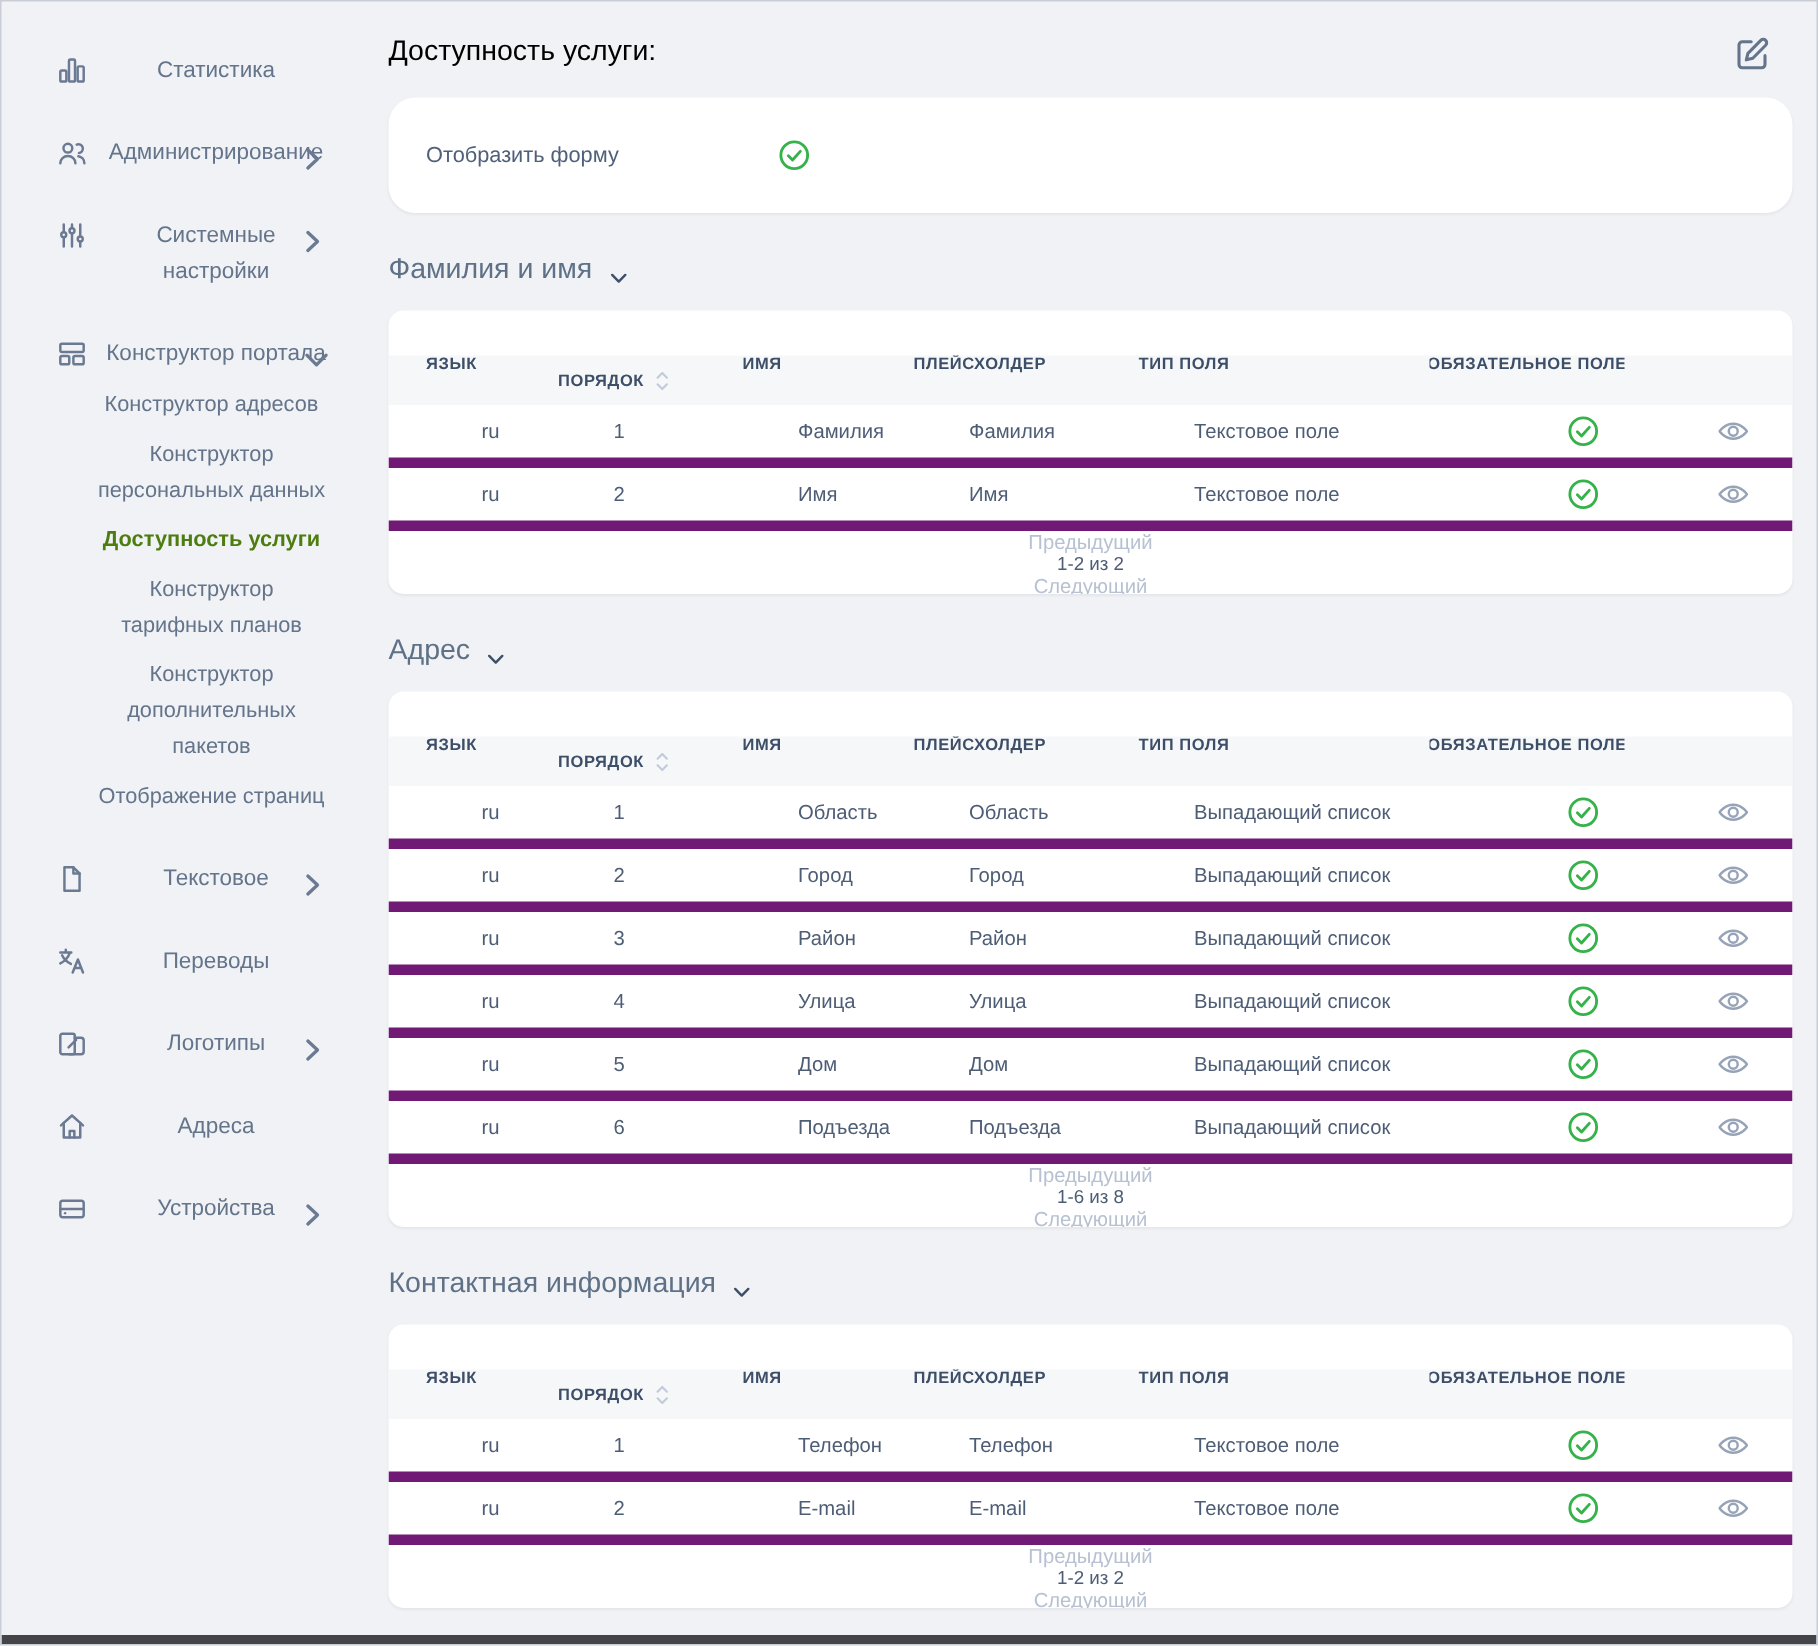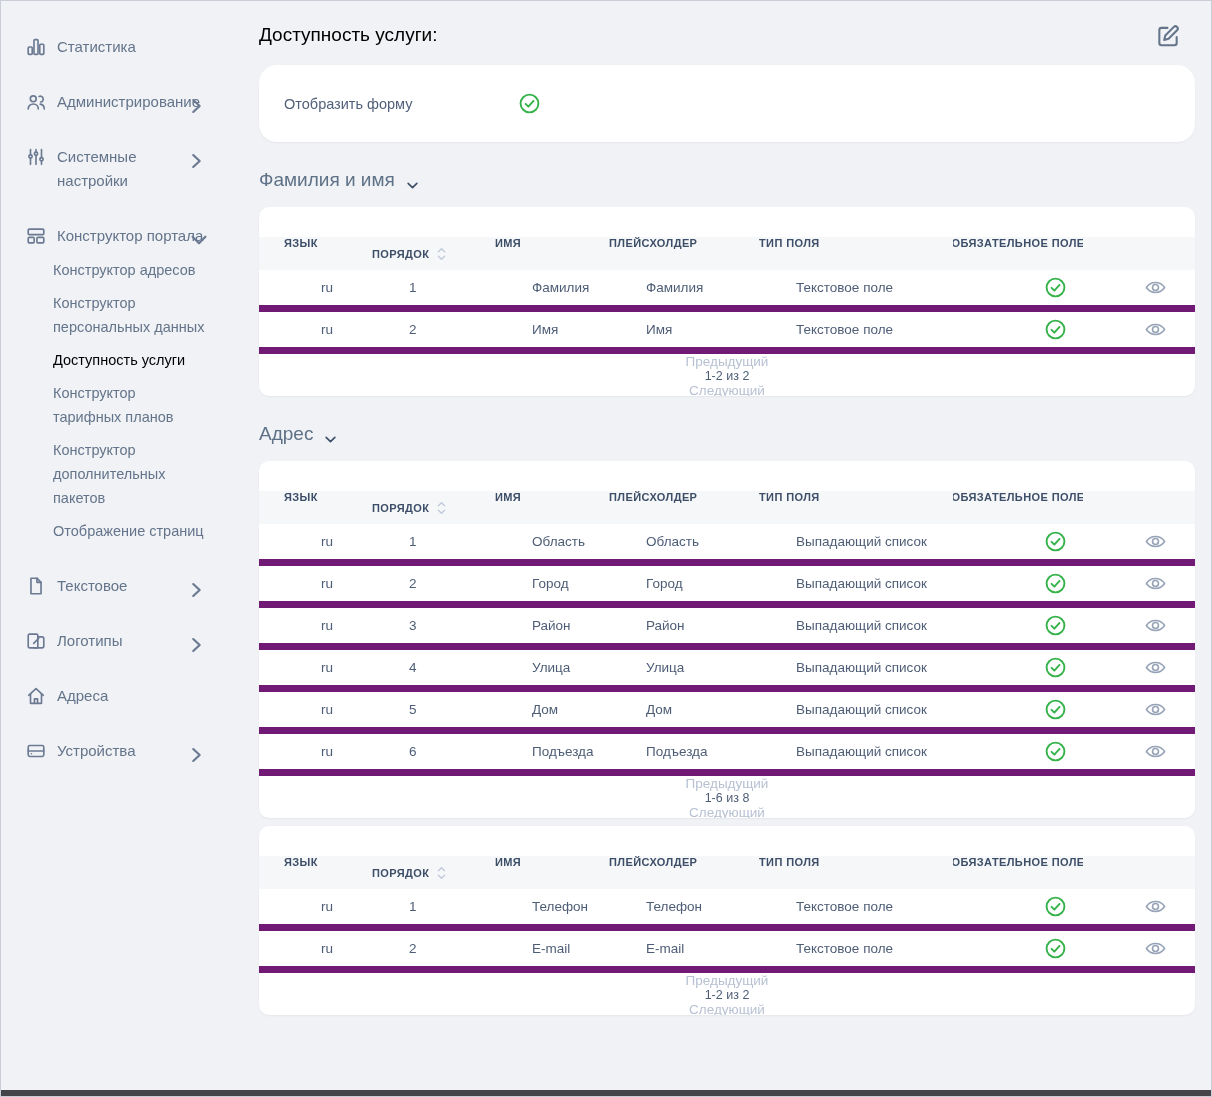--- a/index.html
+++ b/index.html
@@ -4,31 +4,31 @@
 <style>
   * { margin:0; padding:0; box-sizing:border-box; }
   body { background:#e9ebef; font-family:"Liberation Sans", sans-serif; }
   .window{
     position:relative; width:1212px; height:1097px; margin:0 auto;
     background:#f0f2f5; border:1px solid #c9ced6; overflow:hidden;
   }
   .bottom-bar{ position:absolute; left:0; bottom:0; width:100%; height:6px; background:#454549; }
 
   
-  .sidebar{ position:absolute; left:0; top:0; width:250px; height:100%; padding:34px 0 0 24px; }
+  .sidebar{ position:absolute; left:12px; top:0; width:250px; height:100%; padding:34px 0 0 24px;text-align:center; }
   .nav-item{ position:relative; display:flex; align-items:flex-start; margin-bottom:31px;
              color:#64748b; font-size:15px; cursor:pointer; }
   .nav-item .i{ width:22px; height:22px; margin:1px 10px 0 0; flex:none; color:#6b7a92; }
   .nav-label{ width:150px; line-height:24px; }
   .chev{ position:absolute; right:34px; top:4px; width:14px; height:14px; color:#3f4f69; }
   .chev-down{ right:31px; }
   .sub-list{ margin:-21px 0 31px 0; padding-left:28px; list-style:none; }
   .sub-item{ width:152px; line-height:24px; margin-bottom:9px; color:#64748b;
              font-size:14.5px; cursor:pointer; }
-  .sub-item.active{ color:#000000; font-weight:normal; }
+  .sub-item.active{ color:#4d7c0f; font-weight:bold; }
 
   
   .main{ margin-left:250px; padding:20px 16px 0 8px; }
   .page-header{ display:flex; justify-content:space-between; align-items:flex-start; margin-bottom:16px; }
   .page-title{ font-size:19px; font-weight:400; color:#000000; line-height:27px; }
   .edit-btn{ width:26px; height:26px; color:#64748b; margin:2px 14px 0 0; cursor:pointer; }
 
   .toggle-card{ background:#fff; border-radius:18px; height:77px; display:flex; align-items:center;
                 padding:0 25px; box-shadow:0 1px 2px rgba(16,24,40,.05); }
   .toggle-label{ width:234px; color:#51607a; font-size:14.5px; }
@@ -144,20 +144,29 @@
           <span class="nav-label">Текстовое</span>
           <span class="i chev">
             <svg viewBox="0 0 24 24" fill="none" stroke="currentColor" stroke-width="2.4" stroke-linecap="round" stroke-linejoin="round">
               <path d="M9 5.5l7 6.5-7 6.5"></path>
             </svg>
           </span>
         </div>
         <div class="nav-item">
           <span class="i ">
             <svg viewBox="0 0 24 24" fill="none" stroke="currentColor" stroke-width="1.8" stroke-linecap="round" stroke-linejoin="round">
+              <path d="M3.5 5.5h8M7.5 3.5v2M10.5 5.5c-1.2 3.4-3.9 6.3-7 7.9M4.8 7.5c1.3 2.8 3.6 5 6.4 6.3"></path>
+              <path d="M12.5 20l3.8-9.5L20 20M13.8 16.8h5"></path>
+            </svg>
+          </span>
+          <span class="nav-label">Переводы</span>
+        </div>
+        <div class="nav-item">
+          <span class="i ">
+            <svg viewBox="0 0 24 24" fill="none" stroke="currentColor" stroke-width="1.8" stroke-linecap="round" stroke-linejoin="round">
               <rect x="3.5" y="4.5" width="10.5" height="15" rx="1.5"></rect>
               <path d="M14 7.5h4.5a2 2 0 0 1 2 2v8a2 2 0 0 1-2 2H10"></path>
               <path d="M9.5 14.5l5.5-5.5"></path>
             </svg>
           </span>
           <span class="nav-label">Логотипы</span>
           <span class="i chev">
             <svg viewBox="0 0 24 24" fill="none" stroke="currentColor" stroke-width="2.4" stroke-linecap="round" stroke-linejoin="round">
               <path d="M9 5.5l7 6.5-7 6.5"></path>
             </svg>
@@ -452,20 +461,25 @@
                 </svg>
               </span>
             </div>
           </div>
           <div class="tfoot">
             <span class="pg-link">Предыдущий</span>
             <span class="pg-info">1-6 из 8</span>
             <span class="pg-link">Следующий</span>
           </div>
         </div>
+        <h2 class="sec-title">Контактная информация<span class="i ">
+            <svg viewBox="0 0 24 24" fill="none" stroke="currentColor" stroke-width="2.6" stroke-linecap="round" stroke-linejoin="round">
+              <path d="M5 8.5l7 7 7-7"></path>
+            </svg>
+          </span></h2>
         <div class="card">
           <div class="thead">
             <div class="cell c-lang"><span>ЯЗЫК</span></div>
             <div class="cell c-order">
               <span>ПОРЯДОК</span>
               <span class="i sort-i">
                 <svg viewBox="0 0 12 18" fill="none" stroke="currentColor" stroke-width="1.6" stroke-linecap="round" stroke-linejoin="round">
                   <path d="M2.5 6.5L6 3l3.5 3.5"></path>
                   <path d="M2.5 11.5L6 15l3.5-3.5"></path>
                 </svg>

